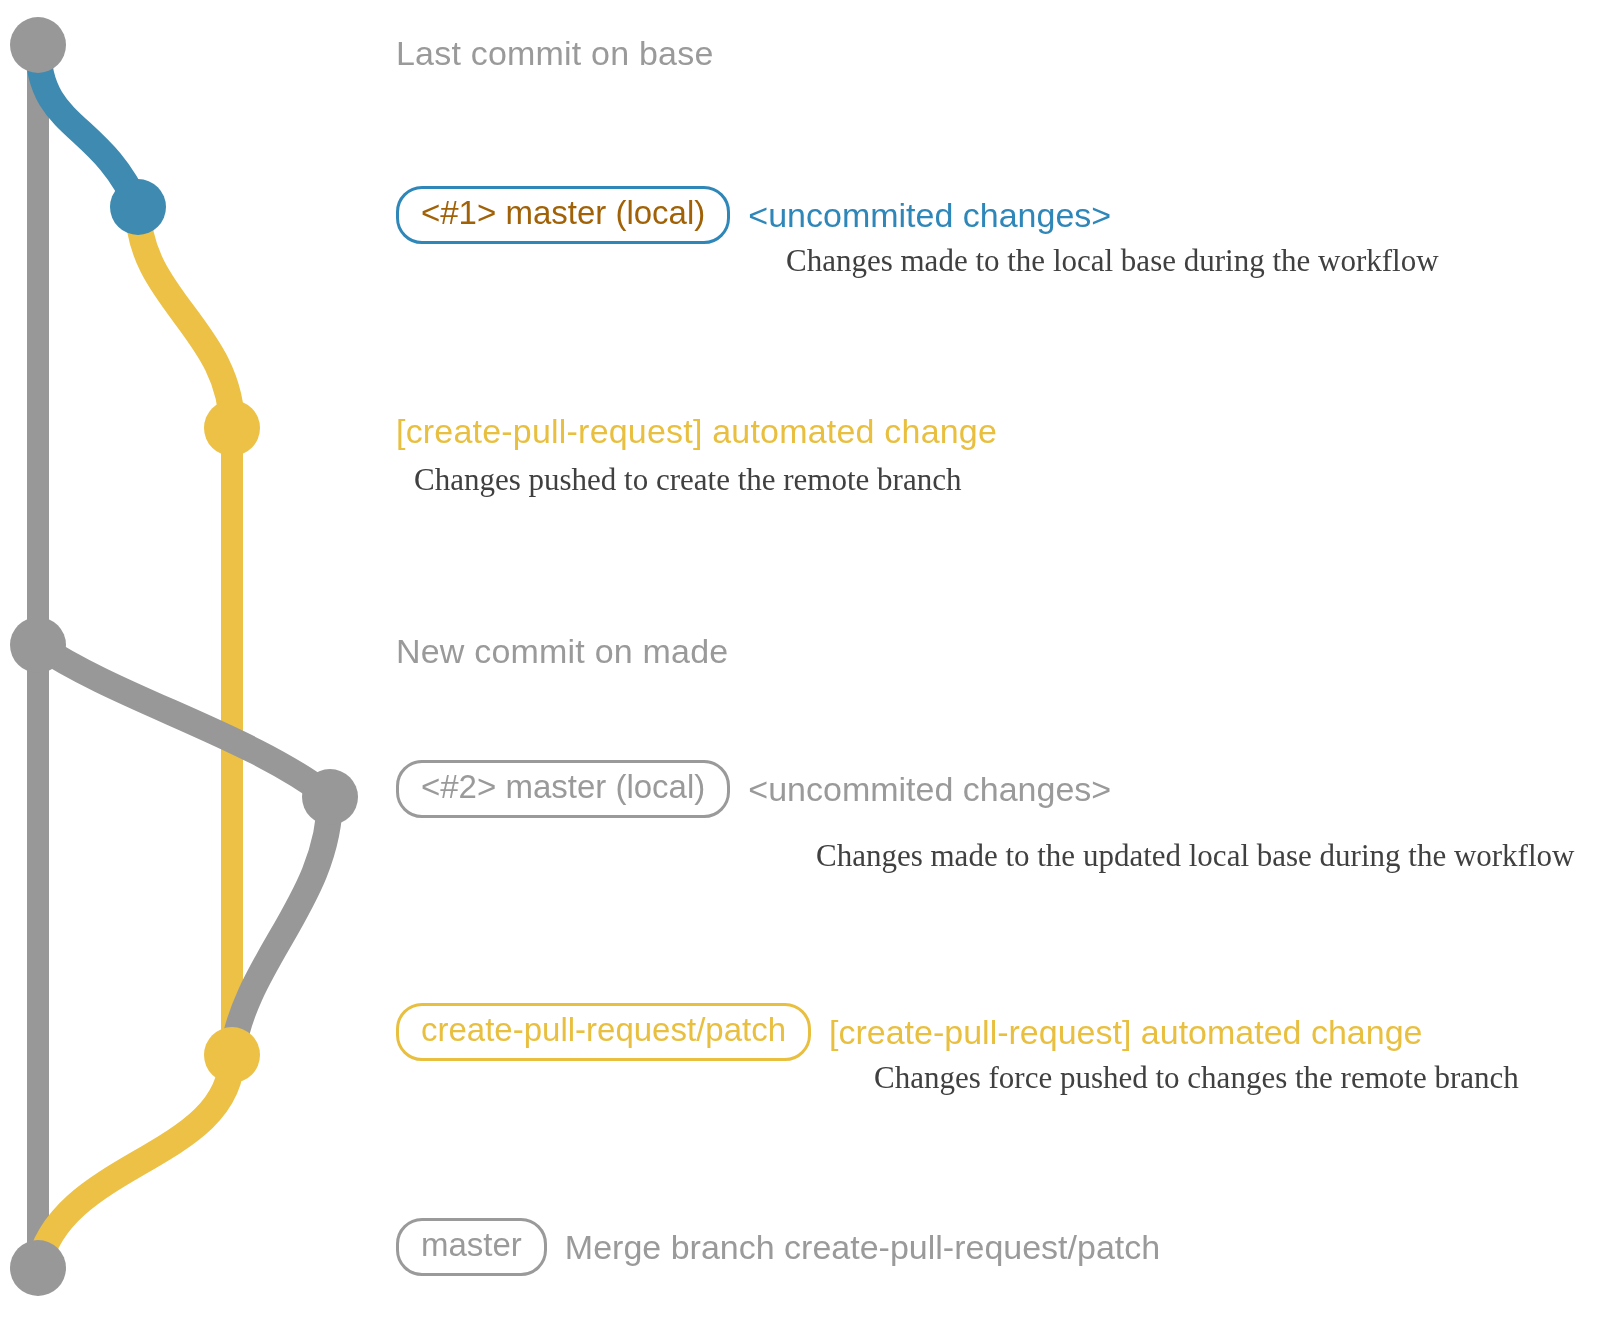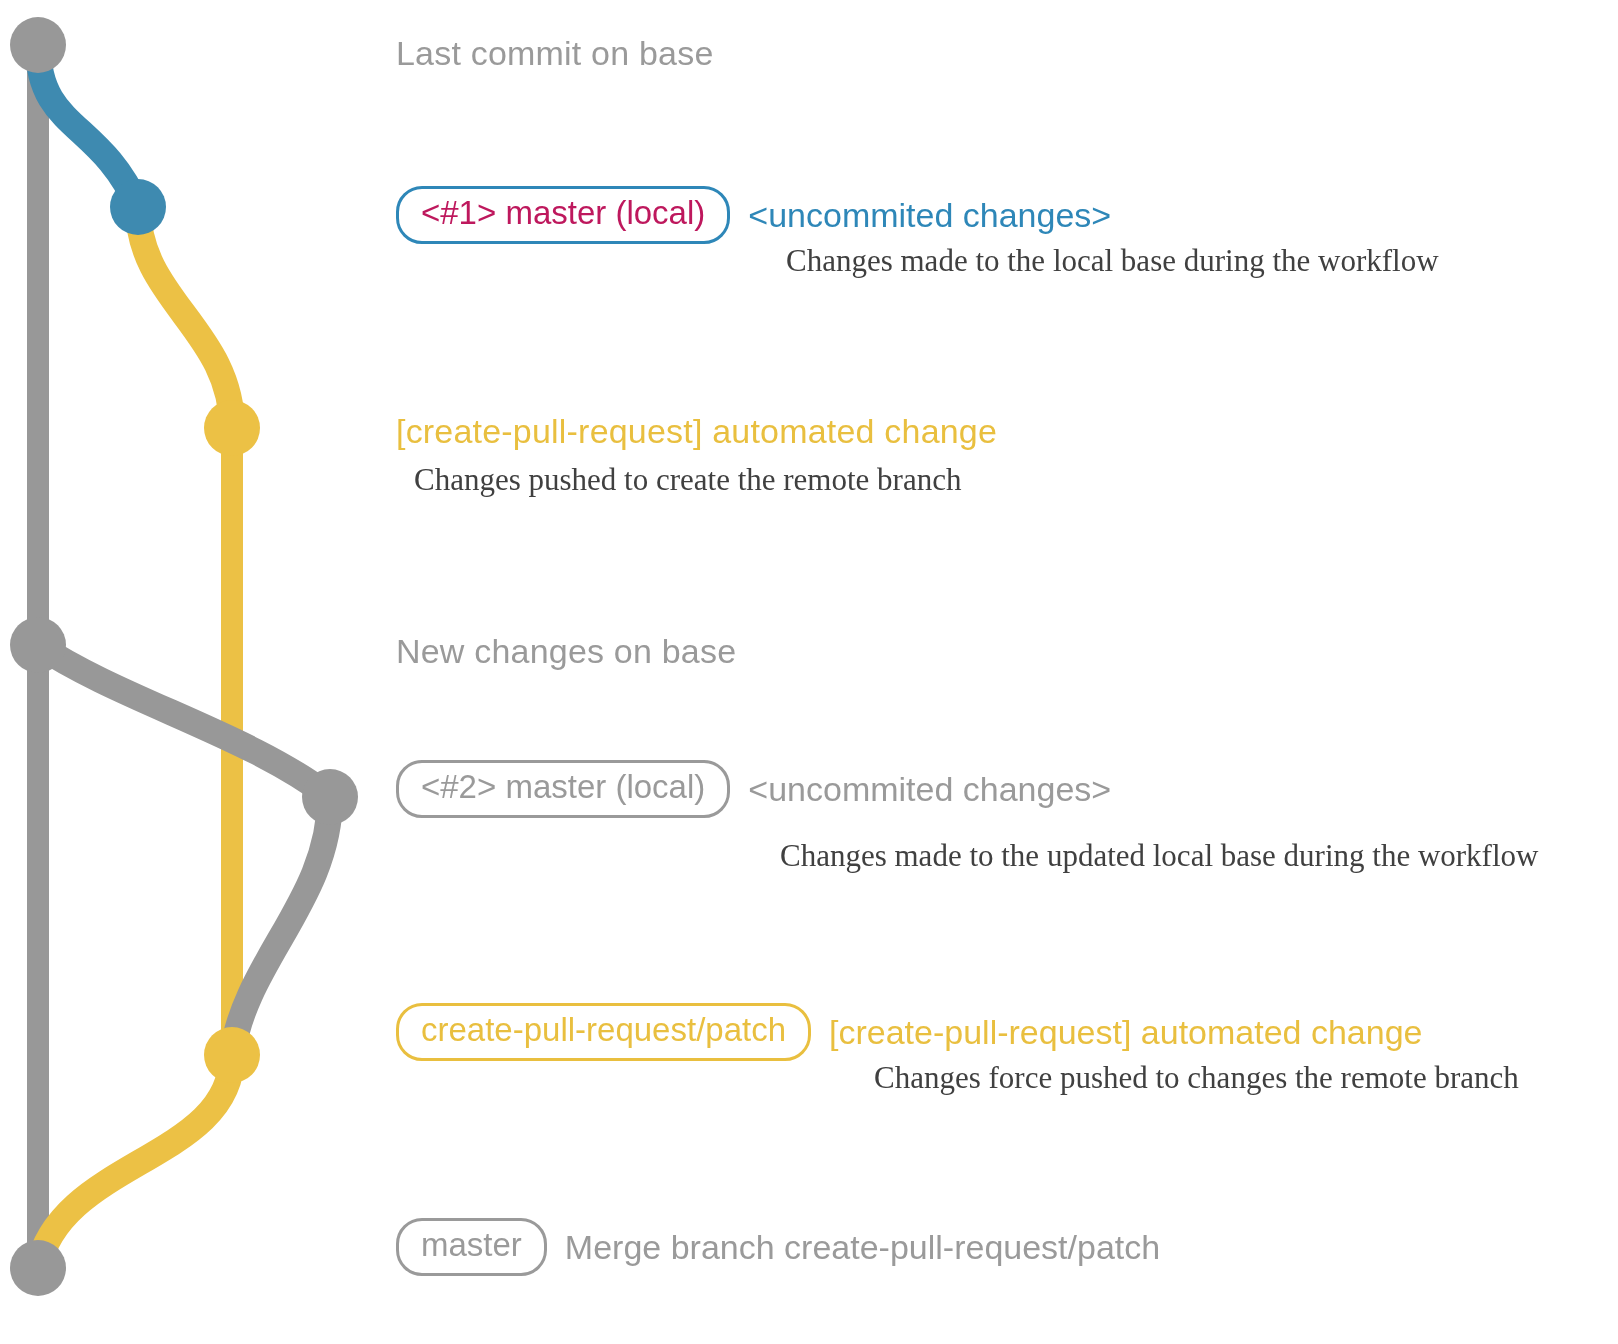--- a/index.html
+++ b/index.html
@@ -5,21 +5,21 @@
   html,body{margin:0;padding:0;background:#ffffff;}
   body{width:1618px;height:1344px;position:relative;overflow:hidden;
        font-family:"Liberation Sans",sans-serif;-webkit-font-smoothing:antialiased;}
   #graph{position:absolute;left:0;top:0;width:420px;height:1344px;}
   .rows{position:absolute;left:0;top:0;width:1618px;height:1294px;}
   .row{position:absolute;display:flex;align-items:center;}
   .plain-label{font-size:34px;letter-spacing:.2px;white-space:nowrap;}
   .badge{display:inline-flex;align-items:center;justify-content:center;
          border:3px solid #989898;border-radius:26px;padding:7px 22px 10px 22px;
          font-size:33px;white-space:nowrap;line-height:1.05;box-sizing:border-box;}
-  .badge.blue{border-color:#2e87b8;color:#be185d;}
+  .badge.blue{border-color:#2e87b8;color:#a16207;}
   .badge.gray{border-color:#9a9a9a;color:#9a9a9a;}
   .badge.yellow{border-color:#e9bf3f;color:#e9bf3f;}
   .msg{font-size:34px;white-space:nowrap;margin-left:18px;line-height:1;}
   .msg.blue{color:#2e87b8;}
   .msg.gray{color:#9a9a9a;}
   .msg.yellow{color:#e9bf3f;}
   .desc{position:absolute;font-family:"Liberation Serif",serif;font-size:31px;
         color:#404040;white-space:nowrap;line-height:1;}
   .gray-text{color:#9a9a9a;}
   .yellow-text{color:#e9bf3f;}
@@ -63,28 +63,28 @@
     <span class="msg blue">&lt;uncommited changes&gt;</span>
   </div>
   <div class="desc" style="left:786px;top:245px;">Changes made to the local base during the workflow</div>
 
   <div class="row" style="left:396px;top:412px;">
     <span class="plain-label yellow-text">[create-pull-request] automated change</span>
   </div>
   <div class="desc" style="left:414px;top:464px;">Changes pushed to create the remote branch</div>
 
   <div class="row" style="left:396px;top:632px;">
-    <span class="plain-label gray-text">New changes on base</span>
+    <span class="plain-label gray-text">New commit on made</span>
   </div>
 
   <div class="row" style="left:396px;top:760px;">
     <span class="badge gray">&lt;#2&gt; master (local)</span>
     <span class="msg gray">&lt;uncommited changes&gt;</span>
   </div>
-  <div class="desc" style="left:780px;top:840px;">Changes made to the updated local base during the workflow</div>
+  <div class="desc" style="left:816px;top:840px;">Changes made to the updated local base during the workflow</div>
 
   <div class="row" style="left:396px;top:1003px;">
     <span class="badge yellow">create-pull-request/patch</span>
     <span class="msg yellow">[create-pull-request] automated change</span>
   </div>
   <div class="desc" style="left:874px;top:1062px;">Changes force pushed to changes the remote branch</div>
 
   <div class="row" style="left:396px;top:1218px;">
     <span class="badge gray">master</span>
     <span class="msg gray">Merge branch create-pull-request/patch</span>

